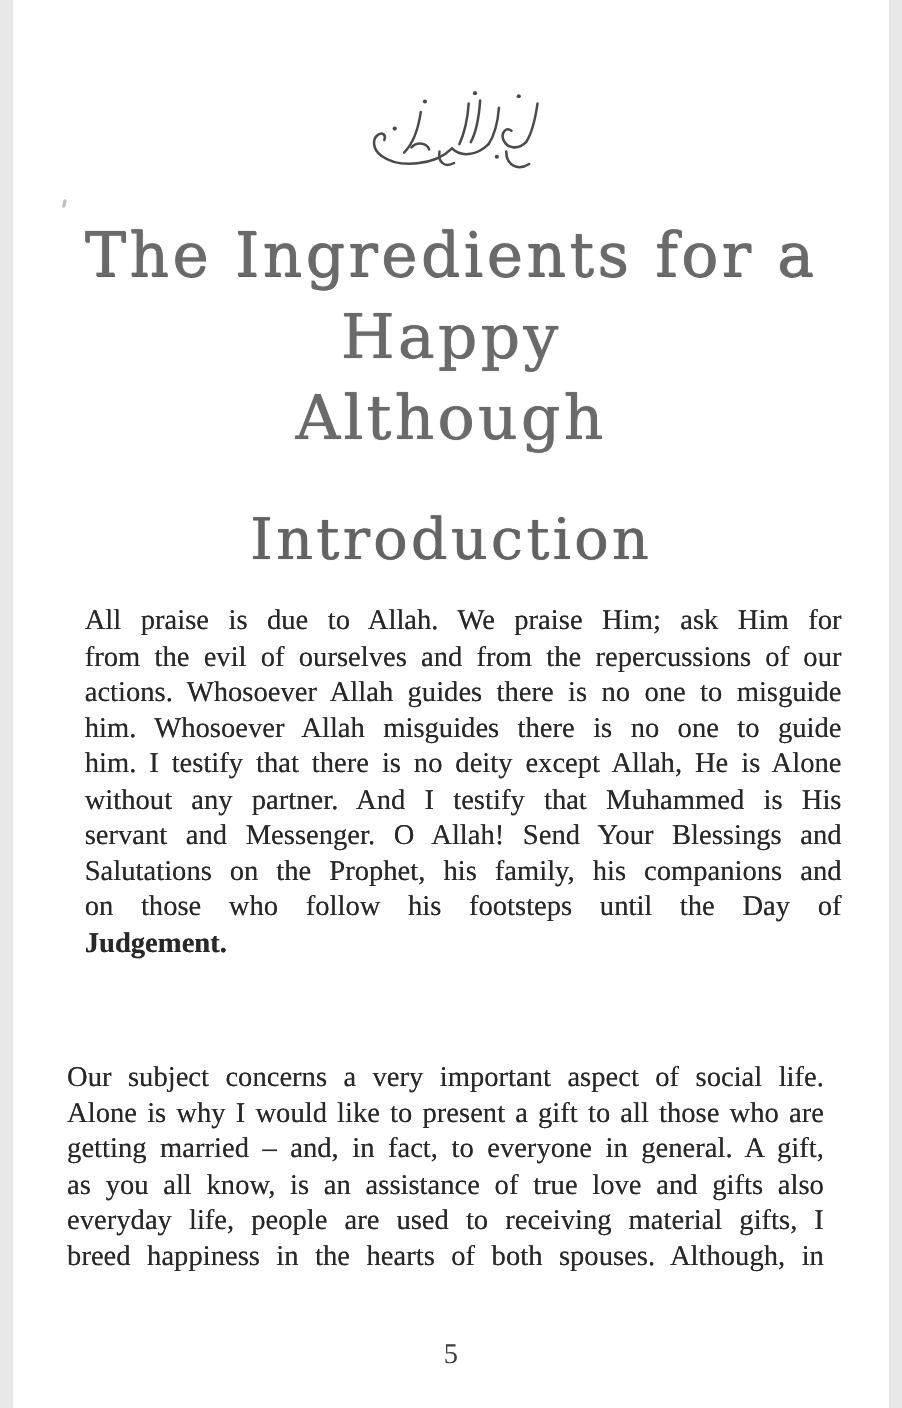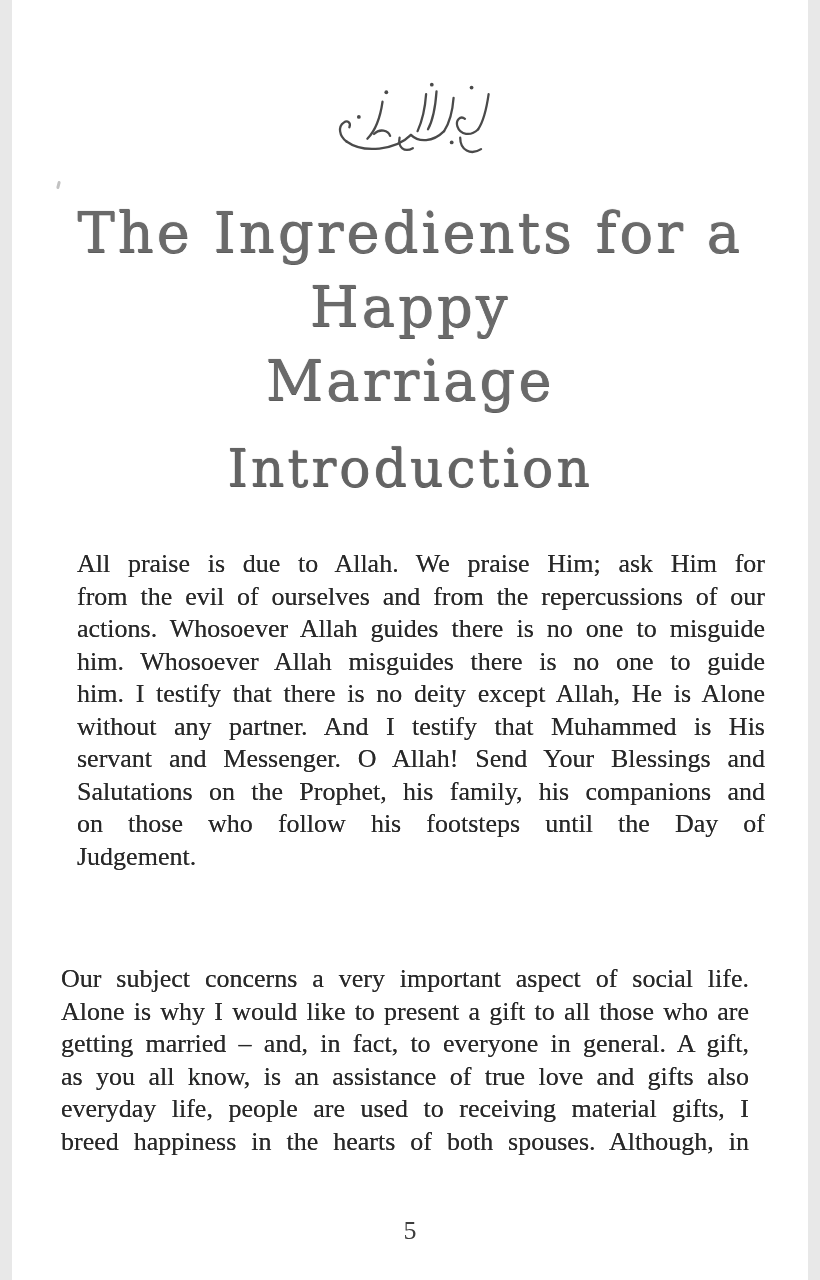--- a/index.html
+++ b/index.html
@@ -32,21 +32,21 @@
     text-align: center;
     font-family: "DejaVu Serif", serif;
     font-size: 56px;
     line-height: 74px;
     letter-spacing: 3px;
     color: #6a6a6a;
     text-shadow: 0 0 1px #8f8f8f, 0.5px 0.5px 0 #565656;
   }
   .section-heading {
     position: absolute;
-    top: 433px;
+    top: 456px;
     left: 0;
     width: 100%;
     text-align: center;
     font-family: "DejaVu Serif", serif;
     font-size: 52px;
     line-height: 70px;
     letter-spacing: 3px;
     color: #636363;
     text-shadow: 0 0 1px #8f8f8f, 0.5px 0.5px 0 #525252;
   }
@@ -62,20 +62,21 @@
   .text-line {
     font-size: 26px;
     line-height: 32.5px;
     color: #282828;
     text-align: justify;
     text-align-last: justify;
     text-shadow: 0 0 0.5px #555;
   }
   .text-line.final {
     text-align-last: left;
+    font-weight: bold;
   }
 
   .page-number {
     position: absolute;
     top: 1216px;
     left: 0;
     width: 100%;
     text-align: center;
     font-size: 26px;
     color: #3d3d3d;
@@ -122,21 +123,21 @@
         <circle cx="139" cy="67" r="2"></circle>
       </g>
     </svg>
   </div>
 
   <div class="scan-artifact"></div>
 
   <h1 class="book-title" style="margin:0; font-weight:normal;">
     <div>The Ingredients for a</div>
     <div>Happy</div>
-    <div>Marriage</div>
+    <div>Although</div>
   </h1>
 
   <h2 class="section-heading" style="margin:0; font-weight:normal;">Introduction</h2>
 
   <div class="paragraph para-1">
     <div class="text-line">All praise is due to Allah.  We praise Him; ask Him for</div>
     <div class="text-line">from the evil of ourselves and from the repercussions of our</div>
     <div class="text-line">actions.  Whosoever Allah guides there is no one to misguide</div>
     <div class="text-line">him.  Whosoever Allah misguides there is no one to guide</div>
     <div class="text-line">him.  I testify that there is no deity except Allah, He is Alone</div>

